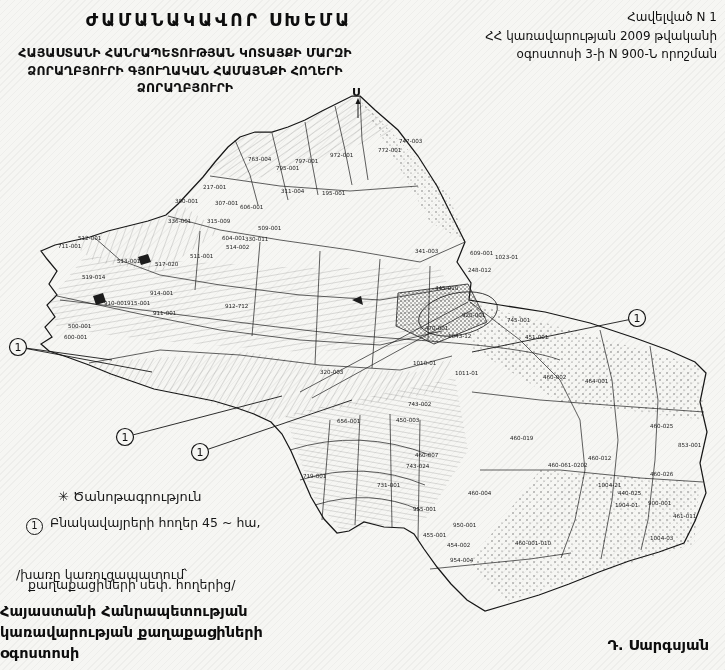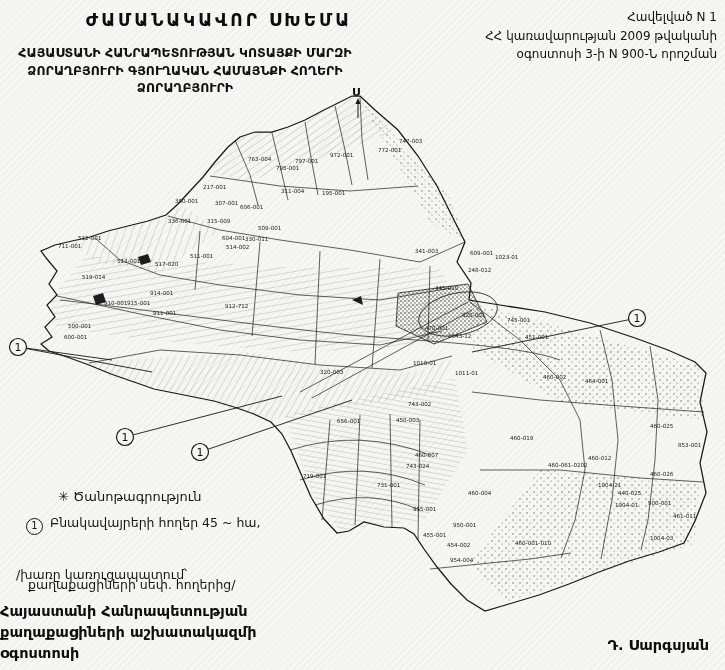--- a/index.html
+++ b/index.html
@@ -248,18 +248,18 @@
   </div>
   <div class="legend-item1">
     <span class="circ1">1</span>
     <span>Բնակավայրերի հողեր 45 ~ հա,</span>
   </div>
   <div class="legend-item2">/խառը կառուցապատում՝</div>
   <div class="legend-item3">քաղաքացիների սեփ. հողերից/</div>
 
   <div class="footer-left">
     <div>Հայաստանի Հանրապետության</div>
-    <div>քաղաքացիների աշխատակազմի</div>
+    <div>կառավարության քաղաքացիների</div>
     <div>օգոստոսի</div>
   </div>
   <div class="signature">Դ. Սարգսյան</div>
 
 </div>
 
 </body></html>

